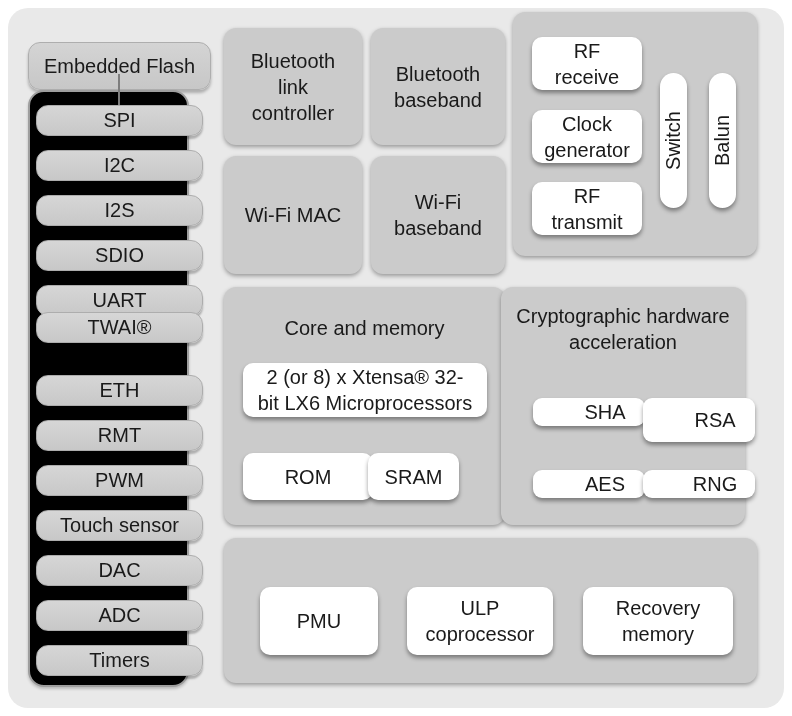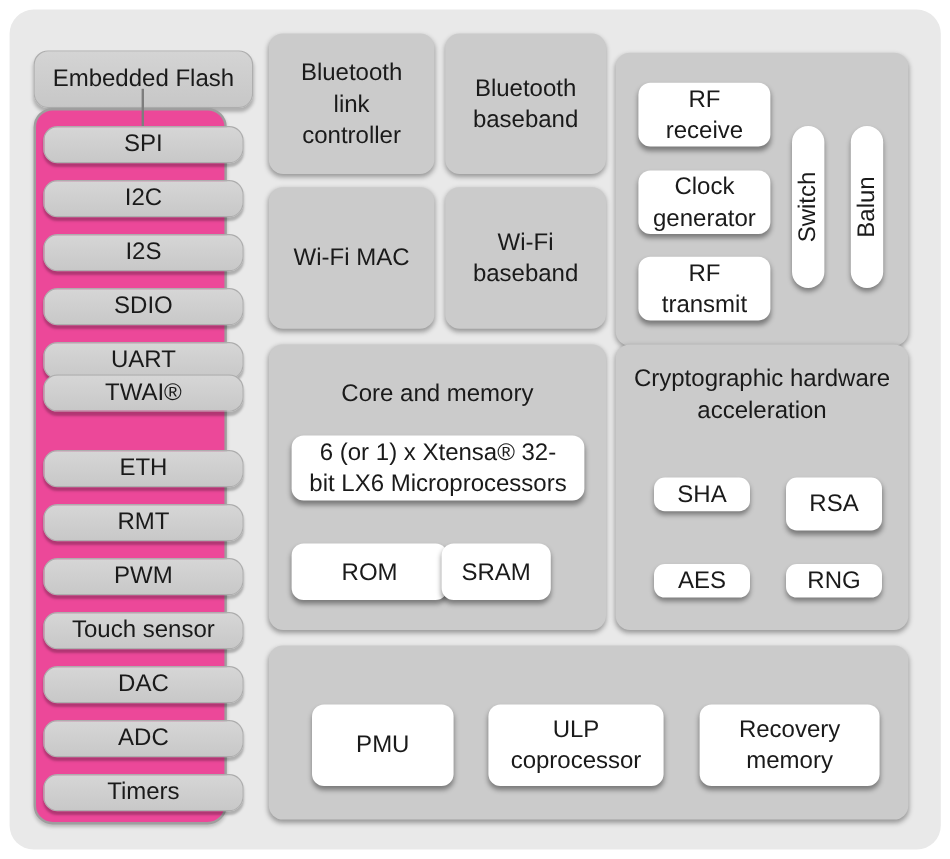--- a/index.html
+++ b/index.html
@@ -26,21 +26,21 @@
     position:absolute;left:0;right:0;text-align:center;
     font-size:20px;line-height:26px;white-space:pre-line;
   }
   
   .whitebox{
     position:absolute;background:#ffffff;border-radius:10px;
     box-shadow:0 3px 4px rgba(0,0,0,0.4);
     display:flex;align-items:center;justify-content:center;
     font-size:20px;line-height:26px;text-align:center;white-space:pre-line;
   }
-  .smallbox{border-radius:9px;}
+  .smallbox{border-radius:9px;padding-left:32px;}
   
   .vpill{
     position:absolute;background:#ffffff;border-radius:14px;
     box-shadow:0 3px 4px rgba(0,0,0,0.4);
     display:flex;align-items:center;justify-content:center;
   }
   .vpill span{
     transform:rotate(-90deg);white-space:nowrap;font-size:20px;
   }
   
@@ -51,21 +51,21 @@
     box-shadow:0 3px 3px rgba(0,0,0,0.25);
     display:flex;align-items:center;justify-content:center;
     font-size:20px;box-sizing:border-box;margin-top:14px;
   }
   .connector{
     position:absolute;left:110px;top:66px;width:2px;height:31px;
     background:#7d7d7d;z-index:5;
   }
   .periph-panel{
     position:absolute;left:20px;top:82px;width:161px;height:597px;
-    background:#ec4899;border:2px solid #9e9e9e;border-radius:16px;
+    background:#000000;border:2px solid #9e9e9e;border-radius:16px;
     box-sizing:border-box;box-shadow:0 2px 3px rgba(0,0,0,0.2);
   }
   .pill{
     position:absolute;left:6px;width:167px;height:31px;
     background:linear-gradient(#d6d6d6,#c8c8c8);
     border:1px solid #adadad;border-radius:12px;
     box-shadow:0 3px 2px rgba(0,0,0,0.25);
     display:flex;align-items:center;justify-content:center;
     font-size:20px;box-sizing:border-box;z-index:2;
   }
@@ -104,44 +104,44 @@
 baseband</div>
     </div>
     <div class="section center" style="left:216px;top:148px;width:138px;height:118px">
       <div class="sec-label">Wi-Fi MAC</div>
     </div>
     <div class="section center" style="left:363px;top:148px;width:134px;height:118px">
       <div class="sec-label">Wi-Fi
 baseband</div>
     </div>
 
-    <div class="section" style="left:505px;top:36px;width:244px;height:244px">
+    <div class="section" style="left:505px;top:4px;width:244px;height:244px">
       <div class="whitebox" style="left:19px;top:25px;width:110px;height:53px">RF
 receive</div>
       <div class="whitebox" style="left:19px;top:98px;width:110px;height:53px">Clock
 generator</div>
       <div class="whitebox" style="left:19px;top:170px;width:110px;height:53px">RF
 transmit</div>
       <div class="vpill" style="left:147px;top:61px;width:27px;height:135px">
         <span>Switch</span>
       </div>
       <div class="vpill" style="left:196px;top:61px;width:27px;height:135px">
         <span>Balun</span>
       </div>
     </div>
 
     <div class="section" style="left:216px;top:279px;width:281px;height:238px">
       <div class="sec-title" style="top:28px">Core and memory</div>
-      <div class="whitebox" style="left:19px;top:76px;width:244px;height:54px">6 (or 1) x Xtensa® 32-
+      <div class="whitebox" style="left:19px;top:76px;width:244px;height:54px">2 (or 8) x Xtensa® 32-
 bit LX6 Microprocessors</div>
       <div class="whitebox" style="left:19px;top:166px;width:130px;height:47px">ROM</div>
       <div class="whitebox" style="left:144px;top:166px;width:91px;height:47px">SRAM</div>
     </div>
 
-    <div class="section" style="left:505px;top:279px;width:244px;height:238px">
+    <div class="section" style="left:493px;top:279px;width:244px;height:238px">
       <div class="sec-title" style="top:16px">Cryptographic hardware
 acceleration</div>
       <div class="whitebox smallbox" style="left:32px;top:111px;width:80px;height:28px">SHA</div>
       <div class="whitebox smallbox" style="left:142px;top:111px;width:80px;height:44px">RSA</div>
       <div class="whitebox smallbox" style="left:32px;top:183px;width:80px;height:28px">AES</div>
       <div class="whitebox smallbox" style="left:142px;top:183px;width:80px;height:28px">RNG</div>
     </div>
 
     <div class="section" style="left:216px;top:530px;width:533px;height:145px">
       <div class="whitebox" style="left:183px;top:49px;width:146px;height:68px">ULP

